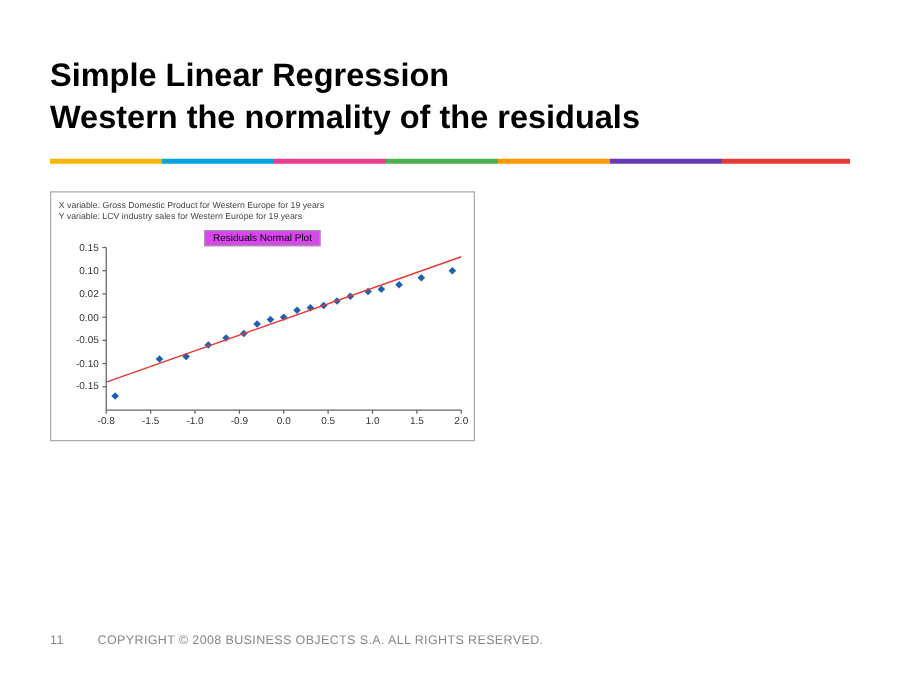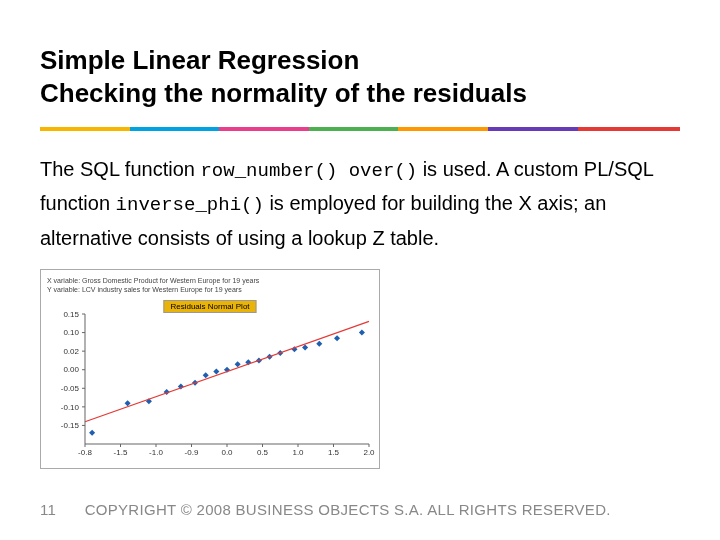--- a/index.html
+++ b/index.html
@@ -58,21 +58,21 @@
   }
   .chart-title-box {
     font-size: 8px;
     border: 1px solid #999;
     display: inline-block;
     padding: 1px 6px;
     position: absolute;
     left: 50%;
     transform: translateX(-50%);
     top: 30px;
-    background: #eab308;
+    background: #d946ef;
     z-index: 2;
   }
   .plot-area {
     position: absolute;
     left: 44px;
     top: 44px;
     right: 10px;
     bottom: 24px;
   }
   .plot-area svg { width: 100%; height: 100%; overflow: visible; }
@@ -93,40 +93,37 @@
     bottom: 8px;
     height: 12px;
     font-size: 8px;
     color: #333;
   }
   .x-tick { position: absolute; transform: translateX(-50%); white-space: nowrap; }
   .footer {
     position: absolute;
     left: 40px;
     bottom: 22px;
-    font-size: 15px;
+    font-size: 10px;
     color: #888;
     letter-spacing: 0.3px;
   }
   .footer .page { margin-right: 24px; }
 </style>
 </head>
 <body>
 
 <div class="slide">
   <div class="title">
     <span>Simple Linear Regression</span><br>
-    <span>Checking the normality of the residuals</span>
+    <span>Western the normality of the residuals</span>
   </div>
 
   <div class="divider"></div>
 
-  <div class="body-text">
-    <span>The SQL function </span><code>row_number() over()</code><span> is used. A custom PL/SQL function </span><code>inverse_phi()</code><span> is employed for building the X axis; an alternative consists of using a lookup Z table.</span>
-  </div>
 
   <div class="chart-container">
     <div class="chart-meta">
       <div>X variable: Gross Domestic Product for Western Europe for 19 years</div>
       <div>Y variable: LCV industry sales for Western Europe for 19 years</div>
     </div>
     <div class="chart-title-box">Residuals Normal Plot</div>
 
     <div class="y-ticks" id="y-ticks">
         <div class="y-tick" style="top: 0%;">0.15</div>

